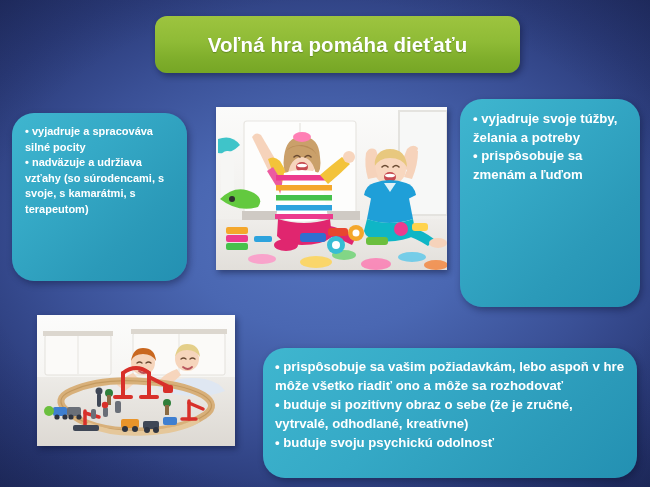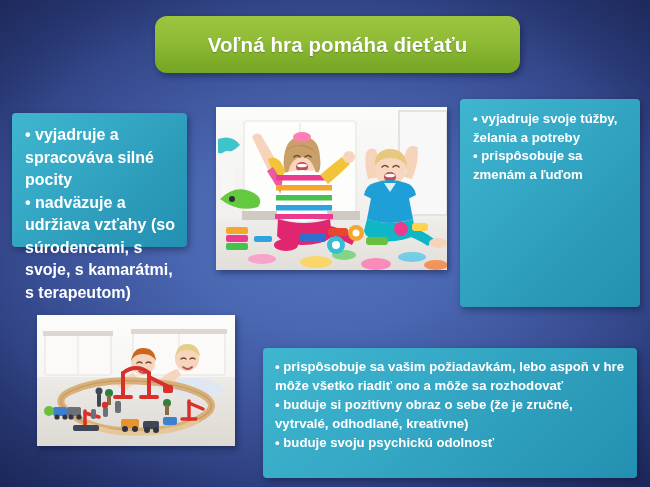--- a/index.html
+++ b/index.html
@@ -47,34 +47,34 @@
     font-size: 20.5px;
     font-weight: bold;
     letter-spacing: 0.1px;
     text-shadow: 0 1px 1px rgba(40,70,10,0.35);
     white-space: nowrap;
   }
 
   
   .callout {
     position: absolute;
-    border-radius: 4px;
+    border-radius: 22px;
     box-shadow: 2px 3px 7px rgba(10,16,44,0.40);
     color: #ffffff;
     font-weight: bold;
     box-sizing: border-box;
   }
   .callout-left {
     left: 12px;
     top: 113px;
     width: 175px;
-    height: 134px;
+    height: 168px;
     background: linear-gradient(135deg, #3fb6cf 0%, #35a9c6 35%, #2b9ab9 70%, #2390b2 100%);
     padding: 11px 10px 10px 13px;
-    font-size: 16px;
+    font-size: 11px;
     line-height: 1.41;
   }
   .callout-right {
     left: 460px;
     top: 99px;
     width: 180px;
     height: 208px;
     background: linear-gradient(135deg, #3fb6cf 0%, #35a9c6 35%, #2b9ab9 70%, #2390b2 100%);
     padding: 11px 10px 10px 13px;
     font-size: 13.2px;

